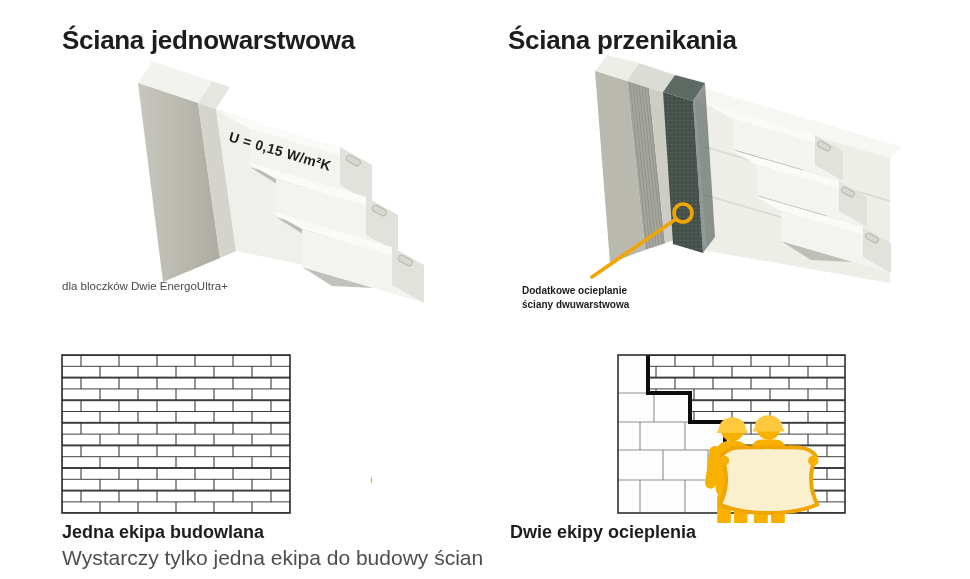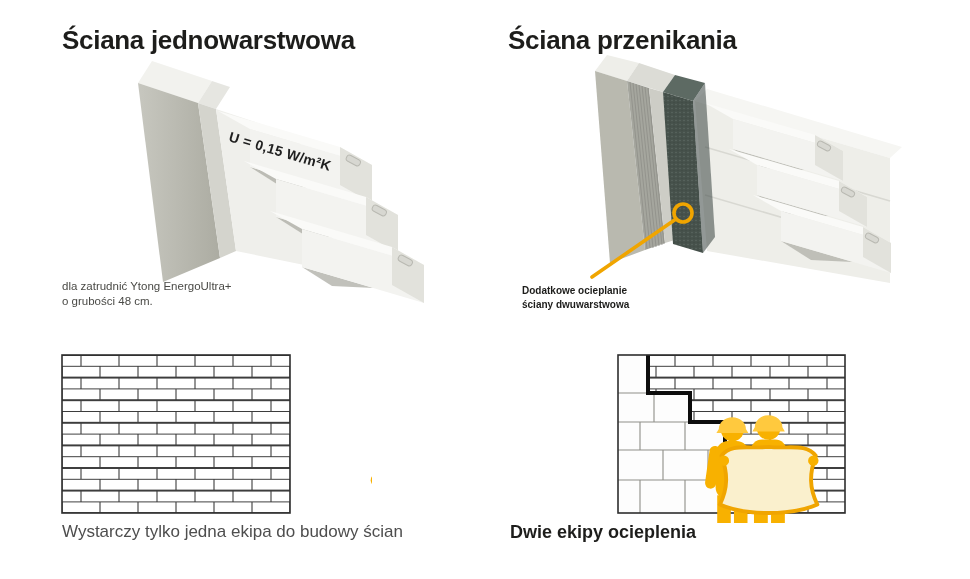--- a/index.html
+++ b/index.html
@@ -5,21 +5,21 @@
   html,body{margin:0;padding:0;background:#fff;}
   .canvas{position:relative;width:970px;height:579px;background:#ffffff;overflow:hidden;
           font-family:"Liberation Sans",sans-serif;color:#1d1d1b;border-radius:23px;}
   .abs{position:absolute;}
   .title{font-size:26px;font-weight:700;letter-spacing:-0.3px;color:#1d1d1b;white-space:nowrap;}
   .footnote{font-size:11.5px;line-height:1.32;color:#4a4a46;}
   .footnote span{display:block;}
   .ann-label{font-size:10px;font-weight:700;line-height:1.4;color:#1d1d1b;}
   .ann-label span{display:block;}
   .cap-head{font-size:18px;font-weight:700;color:#1d1d1b;margin:0 0 3px 0;}
-  .cap-desc{font-size:17px;color:#4e4e4e;}
+  .cap-desc{font-size:21px;color:#4e4e4e;}
   svg text.uval{font-family:"Liberation Sans",sans-serif;font-weight:700;font-size:14px;fill:#1f1f1f;letter-spacing:0.3px;}
 </style>
 </head>
 <body>
 
 <div class="canvas">
 
   <svg width="0" height="0" style="position:absolute" aria-hidden="true">
     <defs>
       <pattern id="brickPatL" x="2" y="10" width="38" height="22.6" patternUnits="userSpaceOnUse">
@@ -121,34 +121,34 @@
           <polygon points="170,156 292,192 324,210 202,174" fill="#fafaf8"></polygon>
           <polygon points="202,174 324,210 324,248 202,212" fill="#f3f3f0"></polygon>
           <polygon points="292,192 324,210 324,248 292,230" fill="#e2e2dc"></polygon>
           <rect x="298" y="202" width="15" height="6.5" rx="3" fill="#d7d7d1" stroke="#b9b9b2" stroke-width="1" transform="rotate(28 305 205)"></rect>
         </g>
       </g>
       <text class="uval" transform="translate(128,86) rotate(16.4)" x="0" y="0">U = 0,15 W/m²K</text>
     </svg>
 
     <div class="abs footnote" style="left:62px;top:279px">
-      <span>dla zatrudnić Ytong EnergoUltra+</span>
-      <span>o grubości 48 cm.</span>
+      <span>dla bloczków Dwie EnergoUltra+</span>
     </div>
 
     <svg class="abs" style="left:60px;top:345px" width="312" height="178" viewBox="0 0 312 178">
       <g>
         <rect x="2" y="10" width="228" height="158" fill="url(#brickPatL)"></rect>
         <rect x="2" y="10" width="228" height="158" fill="none" stroke="#2e2e2e" stroke-width="1.6"></rect>
       </g>
       <use href="#workerPoint" transform="translate(186,59) scale(1.07)"></use>
       <use href="#workerPlan" transform="translate(232,62) scale(1.05)"></use>
     </svg>
 
     <div class="abs" style="left:62px;top:522px;width:430px">
+      <div class="cap-head">Jedna ekipa budowlana</div>
       <div class="cap-desc">Wystarczy tylko jedna ekipa do budowy ścian</div>
     </div>
   </section>
 
   <section>
     <h1 class="abs title" style="left:508px;top:8px">Ściana przenikania</h1>
 
     <svg class="abs" style="left:555px;top:55px" width="350" height="250" viewBox="0 0 350 250">
 
       <polygon points="40,16 72,26 84,8 52,0" fill="#eeeee9"></polygon>

